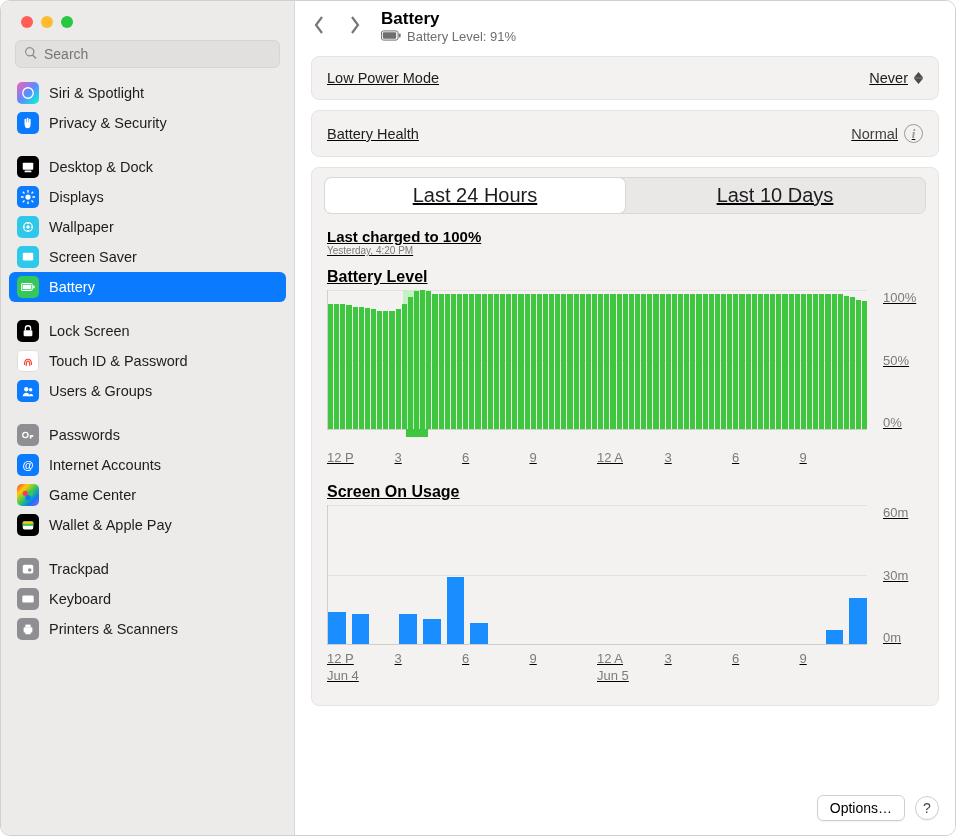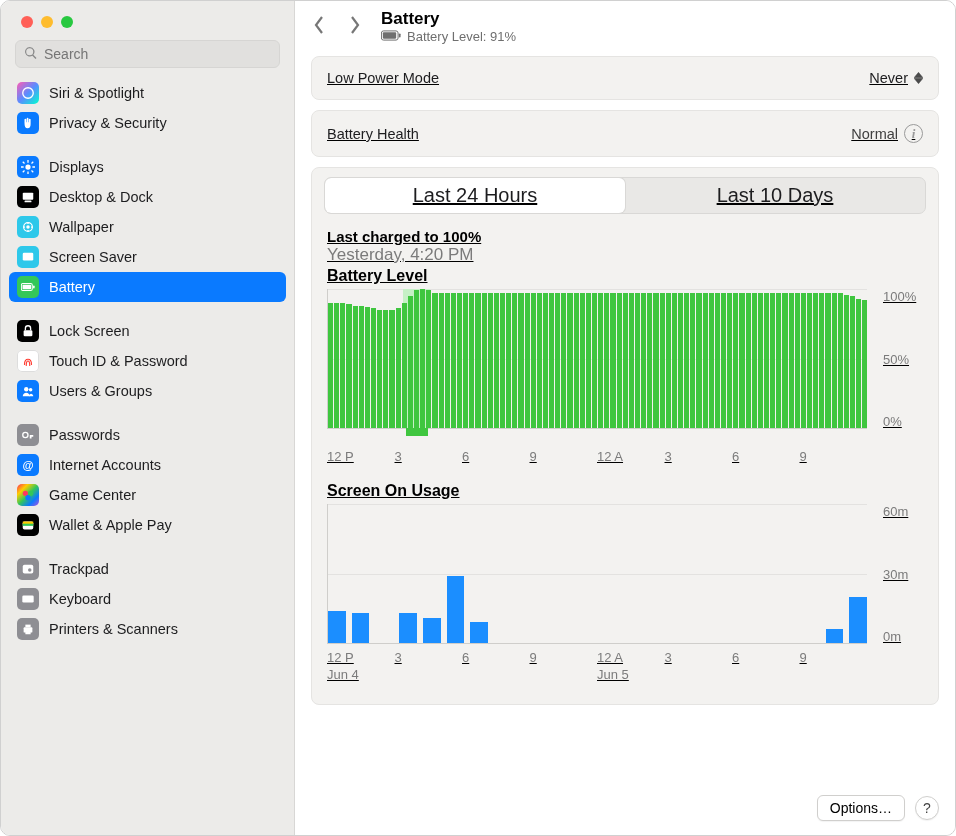--- a/index.html
+++ b/index.html
@@ -167,21 +167,21 @@
   color:#1d1d1f;
   cursor: default;
 }
 .segmented button.active {
   background:#fff;
   border-radius:6px;
   box-shadow: 0 0 0 1px #d9d8d6;
 }
 .chart-area { padding: 10px 15px 18px 15px; }
 .charge-info { font-size:15px; font-weight:600; margin-top:4px;}
-.charge-time { font-size:17px; color:#7b7b7b; margin-bottom: 2px;}
+.charge-time { font-size:10px; color:#7b7b7b; margin-bottom: 12px;}
 .chart-title { font-weight:700; font-size:16px; margin-bottom:4px;}
 .chart-body {
   display:flex;
   gap:10px;
 }
 .chart-plot {
   flex:1;
   height: 140px;
   border-left:1px solid #cfcecb;
   border-bottom:1px solid #cfcecb;
@@ -300,45 +300,45 @@
         <div class="sidebar-item">
           <span class="icon" style="background: rgb(10, 122, 255);">
             <svg viewBox="0 0 16 16">
               <path fill="white" d="M4 8V4a1 1 0 012 0v3h.5V3a1 1 0 012 0v4h.5V4a1 1 0 012 0v5c0 3-1 5-3.5 5S4 12 4 8z"></path>
             </svg>
           </span>
           <span>Privacy &amp; Security</span>
         </div>
         <div class="sidebar-group-gap"></div>
         <div class="sidebar-item">
+          <span class="icon" style="background: rgb(0, 0, 0);">
+            <svg viewBox="0 0 16 16">
+              <rect x="2" y="3" width="12" height="8" rx="1" fill="white"></rect>
+              <rect x="4" y="12" width="8" height="2" rx="1" fill="white"></rect>
+            </svg>
+          </span>
+          <span>Desktop &amp; Dock</span>
+        </div>
+        <div class="sidebar-item">
           <span class="icon" style="background: rgb(10, 122, 255);">
             <svg viewBox="0 0 16 16">
               <circle cx="8" cy="8" r="3" fill="white"></circle>
               <g stroke="white" stroke-width="1.5">
                 <line x1="8" y1="0" x2="8" y2="3"></line>
                 <line x1="8" y1="13" x2="8" y2="16"></line>
                 <line x1="0" y1="8" x2="3" y2="8"></line>
                 <line x1="13" y1="8" x2="16" y2="8"></line>
                 <line x1="2" y1="2" x2="4" y2="4"></line>
                 <line x1="12" y1="12" x2="14" y2="14"></line>
                 <line x1="12" y1="4" x2="14" y2="2"></line>
                 <line x1="2" y1="14" x2="4" y2="12"></line>
               </g>
             </svg>
           </span>
           <span>Displays</span>
-        </div>
-        <div class="sidebar-item">
-          <span class="icon" style="background: rgb(0, 0, 0);">
-            <svg viewBox="0 0 16 16">
-              <rect x="2" y="3" width="12" height="8" rx="1" fill="white"></rect>
-              <rect x="4" y="12" width="8" height="2" rx="1" fill="white"></rect>
-            </svg>
-          </span>
-          <span>Desktop &amp; Dock</span>
         </div>
         <div class="sidebar-item">
           <span class="icon" style="background: rgb(46, 200, 234);">
             <svg viewBox="0 0 16 16">
               <circle cx="8" cy="8" r="5" fill="none" stroke="white" stroke-width="1.3"></circle>
               <circle cx="8" cy="8" r="2" fill="white"></circle>
               <circle cx="8" cy="3.5" r="1" fill="white"></circle>
               <circle cx="8" cy="12.5" r="1" fill="white"></circle>
               <circle cx="3.5" cy="8" r="1" fill="white"></circle>
               <circle cx="12.5" cy="8" r="1" fill="white"></circle>

